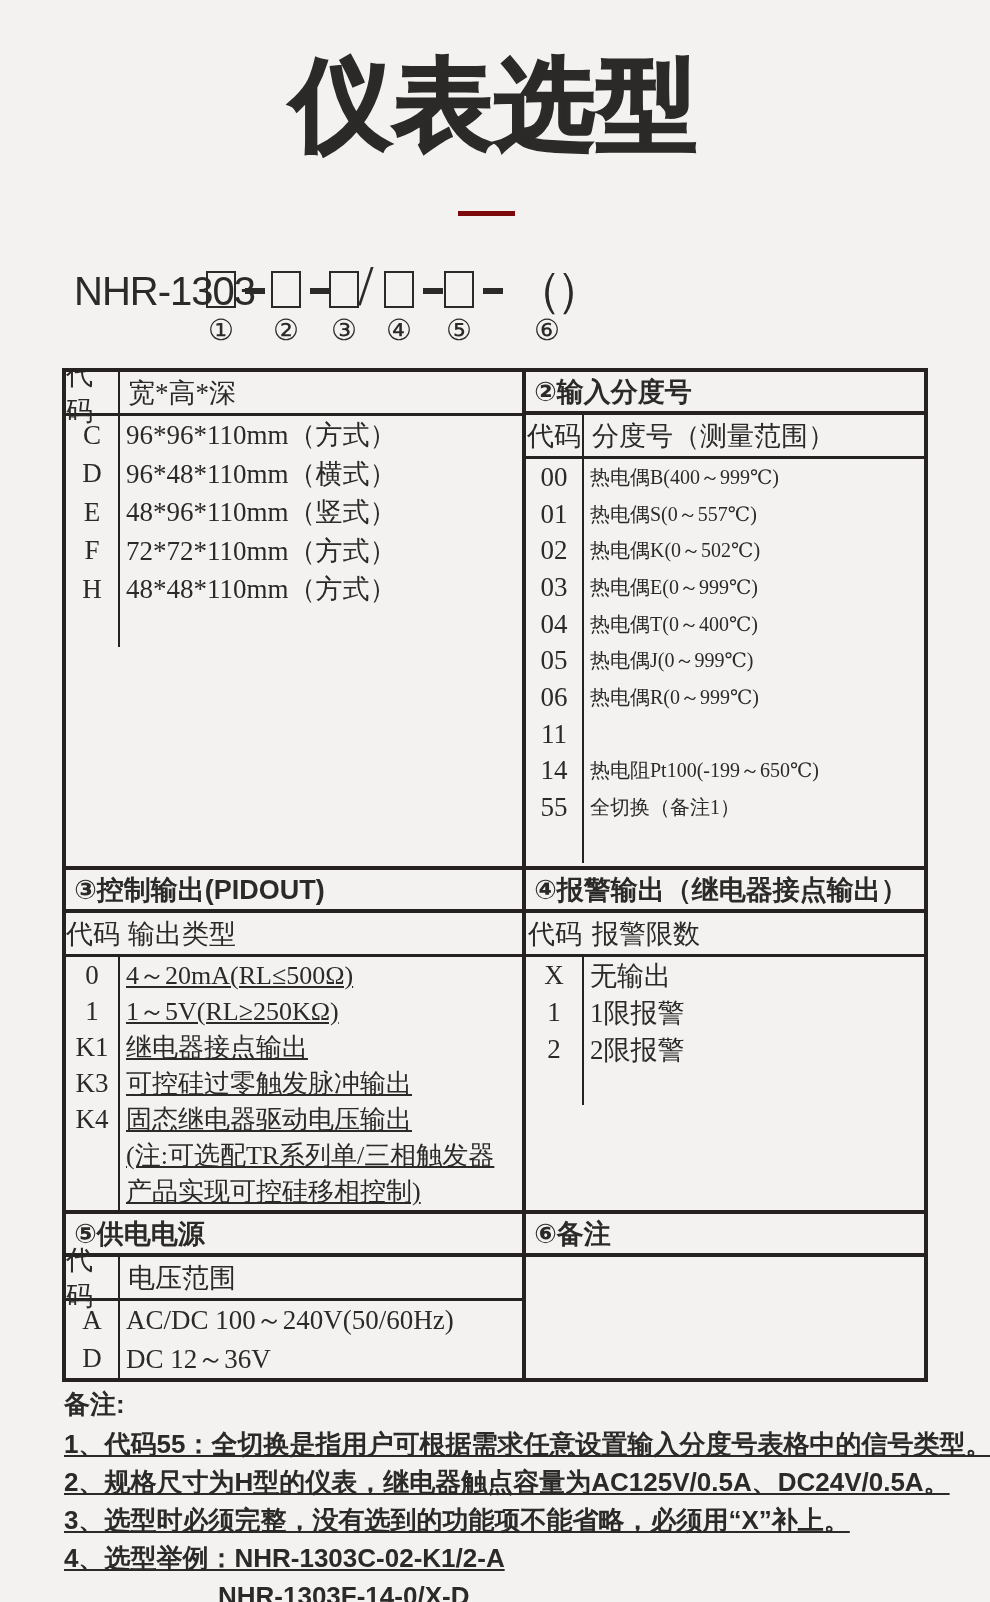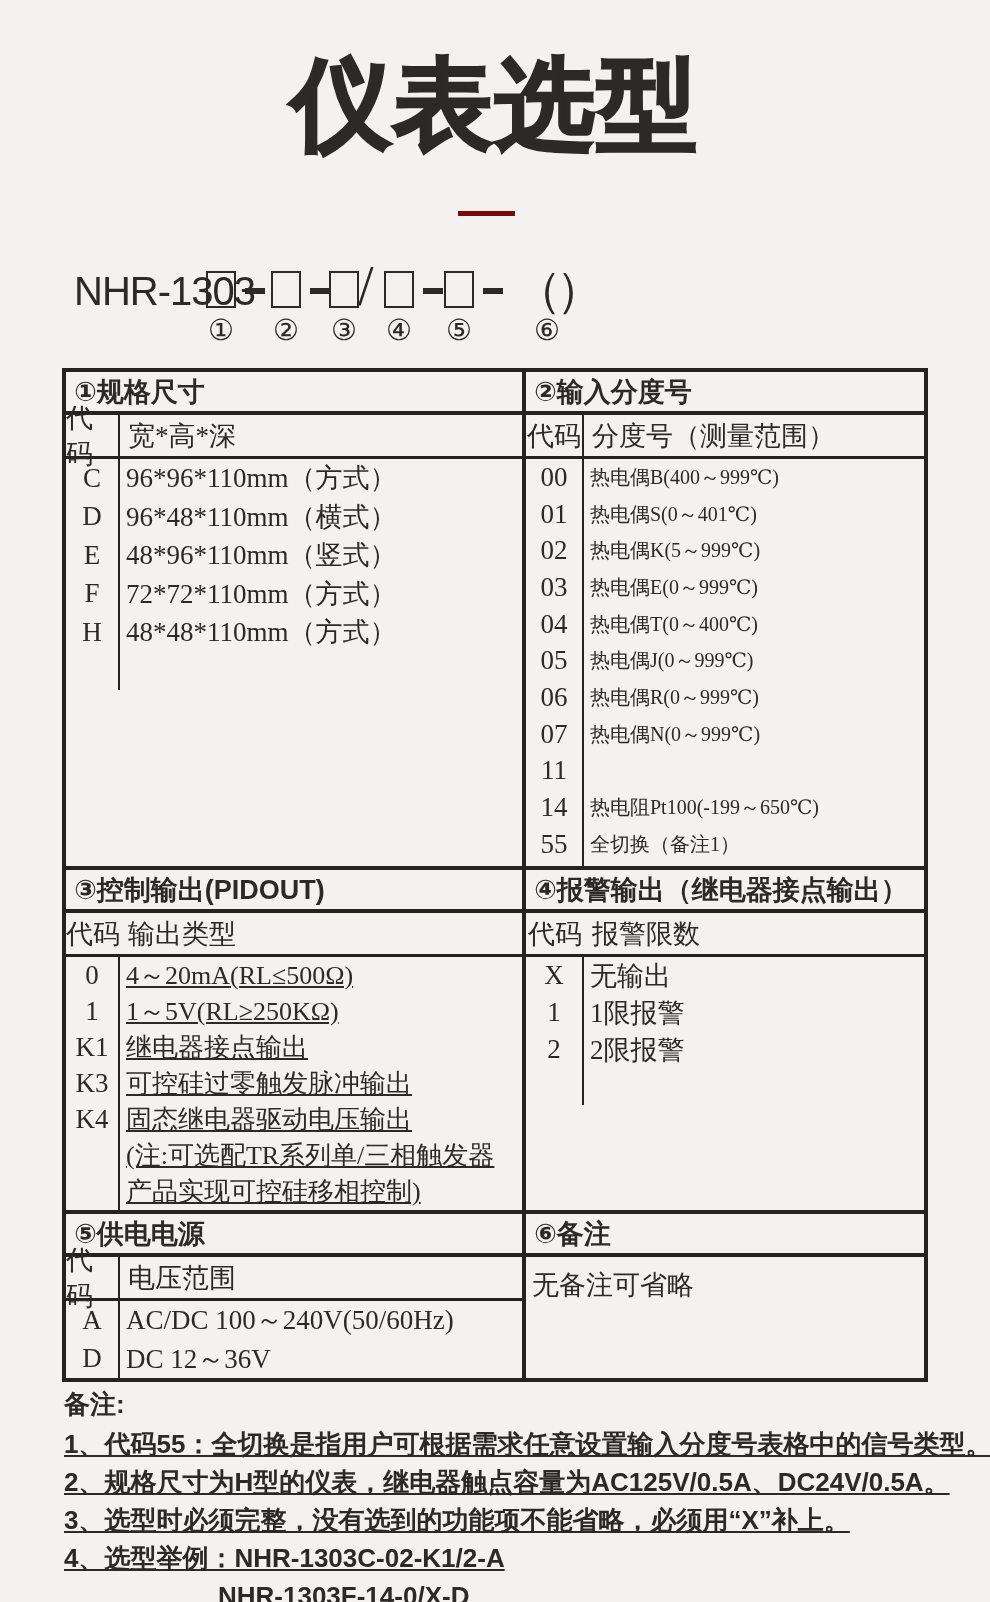--- a/index.html
+++ b/index.html
@@ -144,21 +144,20 @@
     <span class="mnum" style="left:270px">②</span>
     <span class="mnum" style="left:328px">③</span>
     <span class="mnum" style="left:383px">④</span>
     <span class="mnum" style="left:443px">⑤</span>
     <span class="mnum" style="left:531px">⑥</span>
   </div>
 
   <div class="tbl">
 
     <div class="sec sec1 lb gb">
-      <div class="sec-h">①规格尺寸</div>
       <div class="col-h">
         <span class="c cw-l bdr">代码</span>
         <span class="v">宽*高*深</span>
       </div>
       <div class="data">
         <div class="row">
             <span class="c cw-l bdr">C</span>
             <span class="d">96*96*110mm（方式）</span>
           </div>
         <div class="row">
@@ -190,45 +189,41 @@
         <span class="c cw-r bdr">代码</span>
         <span class="v">分度号（测量范围）</span>
       </div>
       <div class="data">
         <div class="row">
             <span class="c cw-r bdr">00</span>
             <span class="d">热电偶B(400～999℃)</span>
           </div>
         <div class="row">
             <span class="c cw-r bdr">01</span>
-            <span class="d">热电偶S(0～401℃)</span>
+            <span class="d">热电偶S(0～557℃)</span>
           </div>
         <div class="row">
             <span class="c cw-r bdr">02</span>
-            <span class="d">热电偶K(5～999℃)</span>
+            <span class="d">热电偶K(0～502℃)</span>
           </div>
         <div class="row">
             <span class="c cw-r bdr">03</span>
             <span class="d">热电偶E(0～999℃)</span>
           </div>
         <div class="row">
             <span class="c cw-r bdr">04</span>
             <span class="d">热电偶T(0～400℃)</span>
           </div>
         <div class="row">
             <span class="c cw-r bdr">05</span>
             <span class="d">热电偶J(0～999℃)</span>
           </div>
         <div class="row">
             <span class="c cw-r bdr">06</span>
             <span class="d">热电偶R(0～999℃)</span>
-          </div>
-        <div class="row">
-            <span class="c cw-r bdr">07</span>
-            <span class="d">热电偶N(0～999℃)</span>
           </div>
         <div class="row">
             <span class="c cw-r bdr">11</span>
           </div>
         <div class="row">
             <span class="c cw-r bdr">14</span>
             <span class="d">热电阻Pt100(-199～650℃)</span>
           </div>
         <div class="row">
             <span class="c cw-r bdr">55</span>
@@ -318,21 +313,20 @@
           </div>
         <div class="row">
             <span class="c cw-l bdr">D</span>
             <span class="d">DC 12～36V</span>
           </div>
       </div>
     </div>
 
     <div class="sec sec6">
       <div class="sec-h">⑥备注</div>
-      <div class="sec6-content">无备注可省略</div>
     </div>
 
   </div>
 
   <div class="notes">
     <div class="n-label">备注:</div>
     <div class="n-item">1、代码55：全切换是指用户可根据需求任意设置输入分度号表格中的信号类型。</div>
     <div class="n-item">2、规格尺寸为H型的仪表，继电器触点容量为AC125V/0.5A、DC24V/0.5A。</div>
     <div class="n-item">3、选型时必须完整，没有选到的功能项不能省略，必须用“X”补上。</div>
     <div class="n-item">4、选型举例：NHR-1303C-02-K1/2-A</div>

